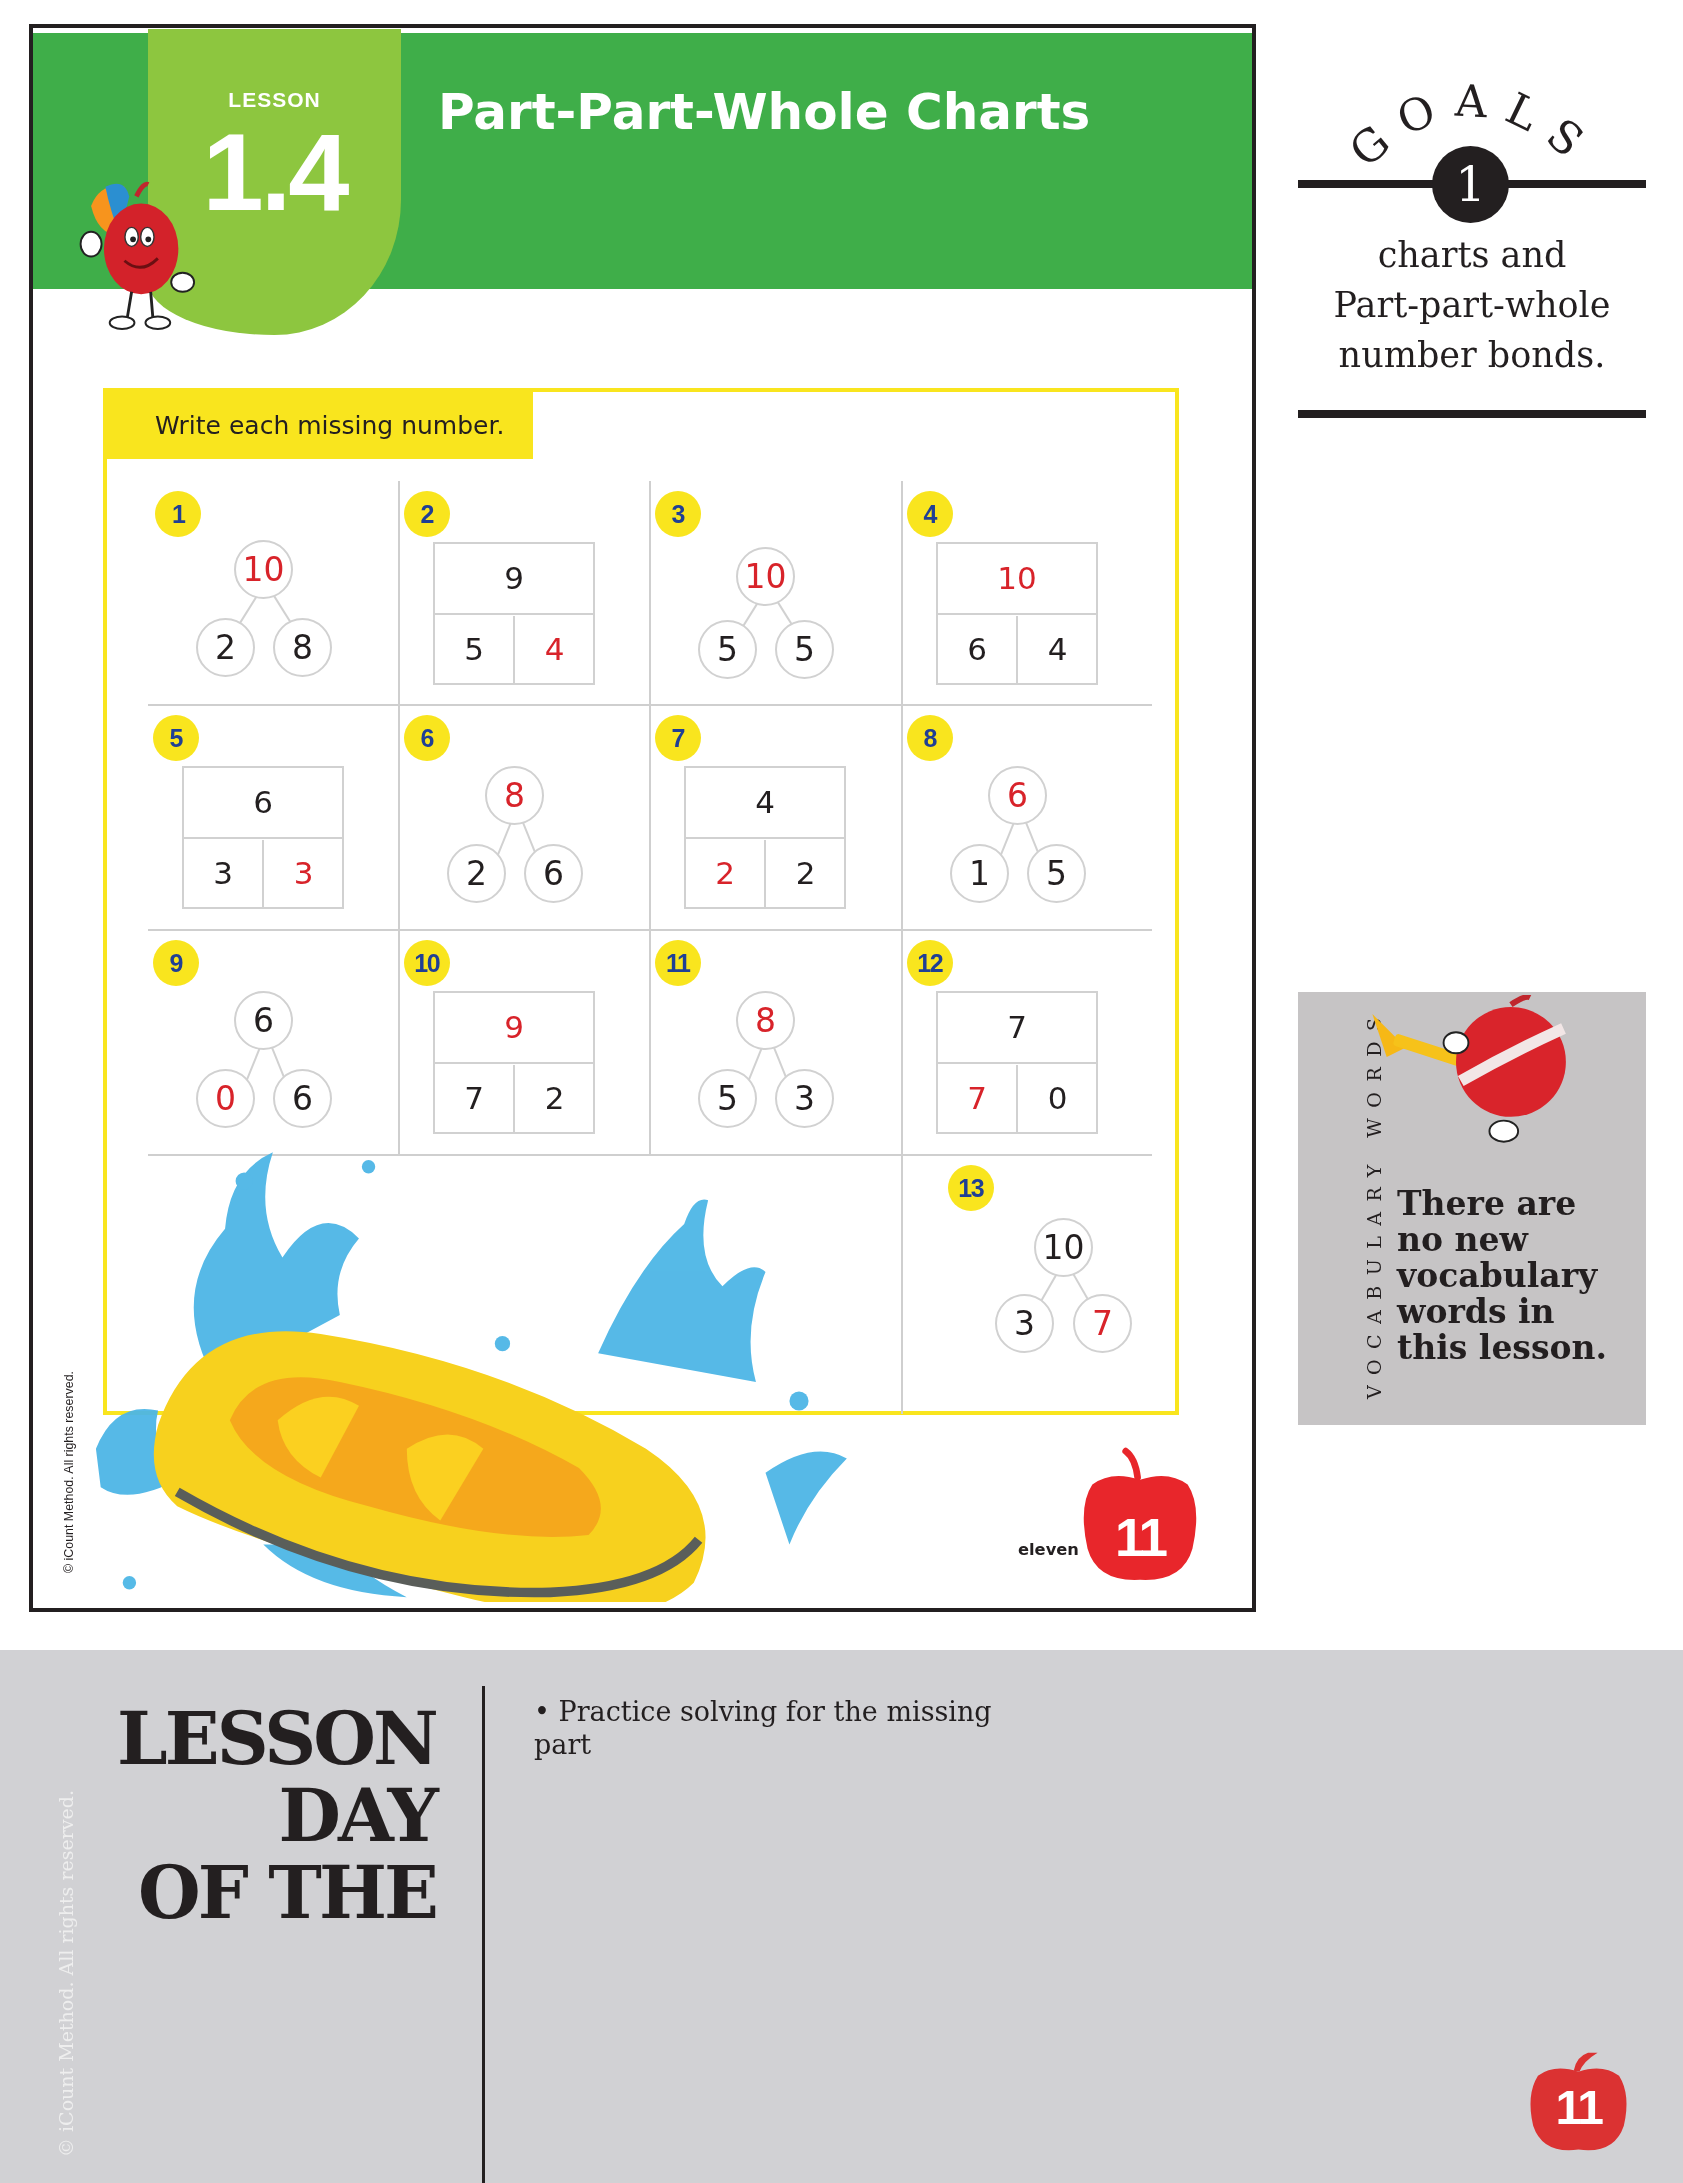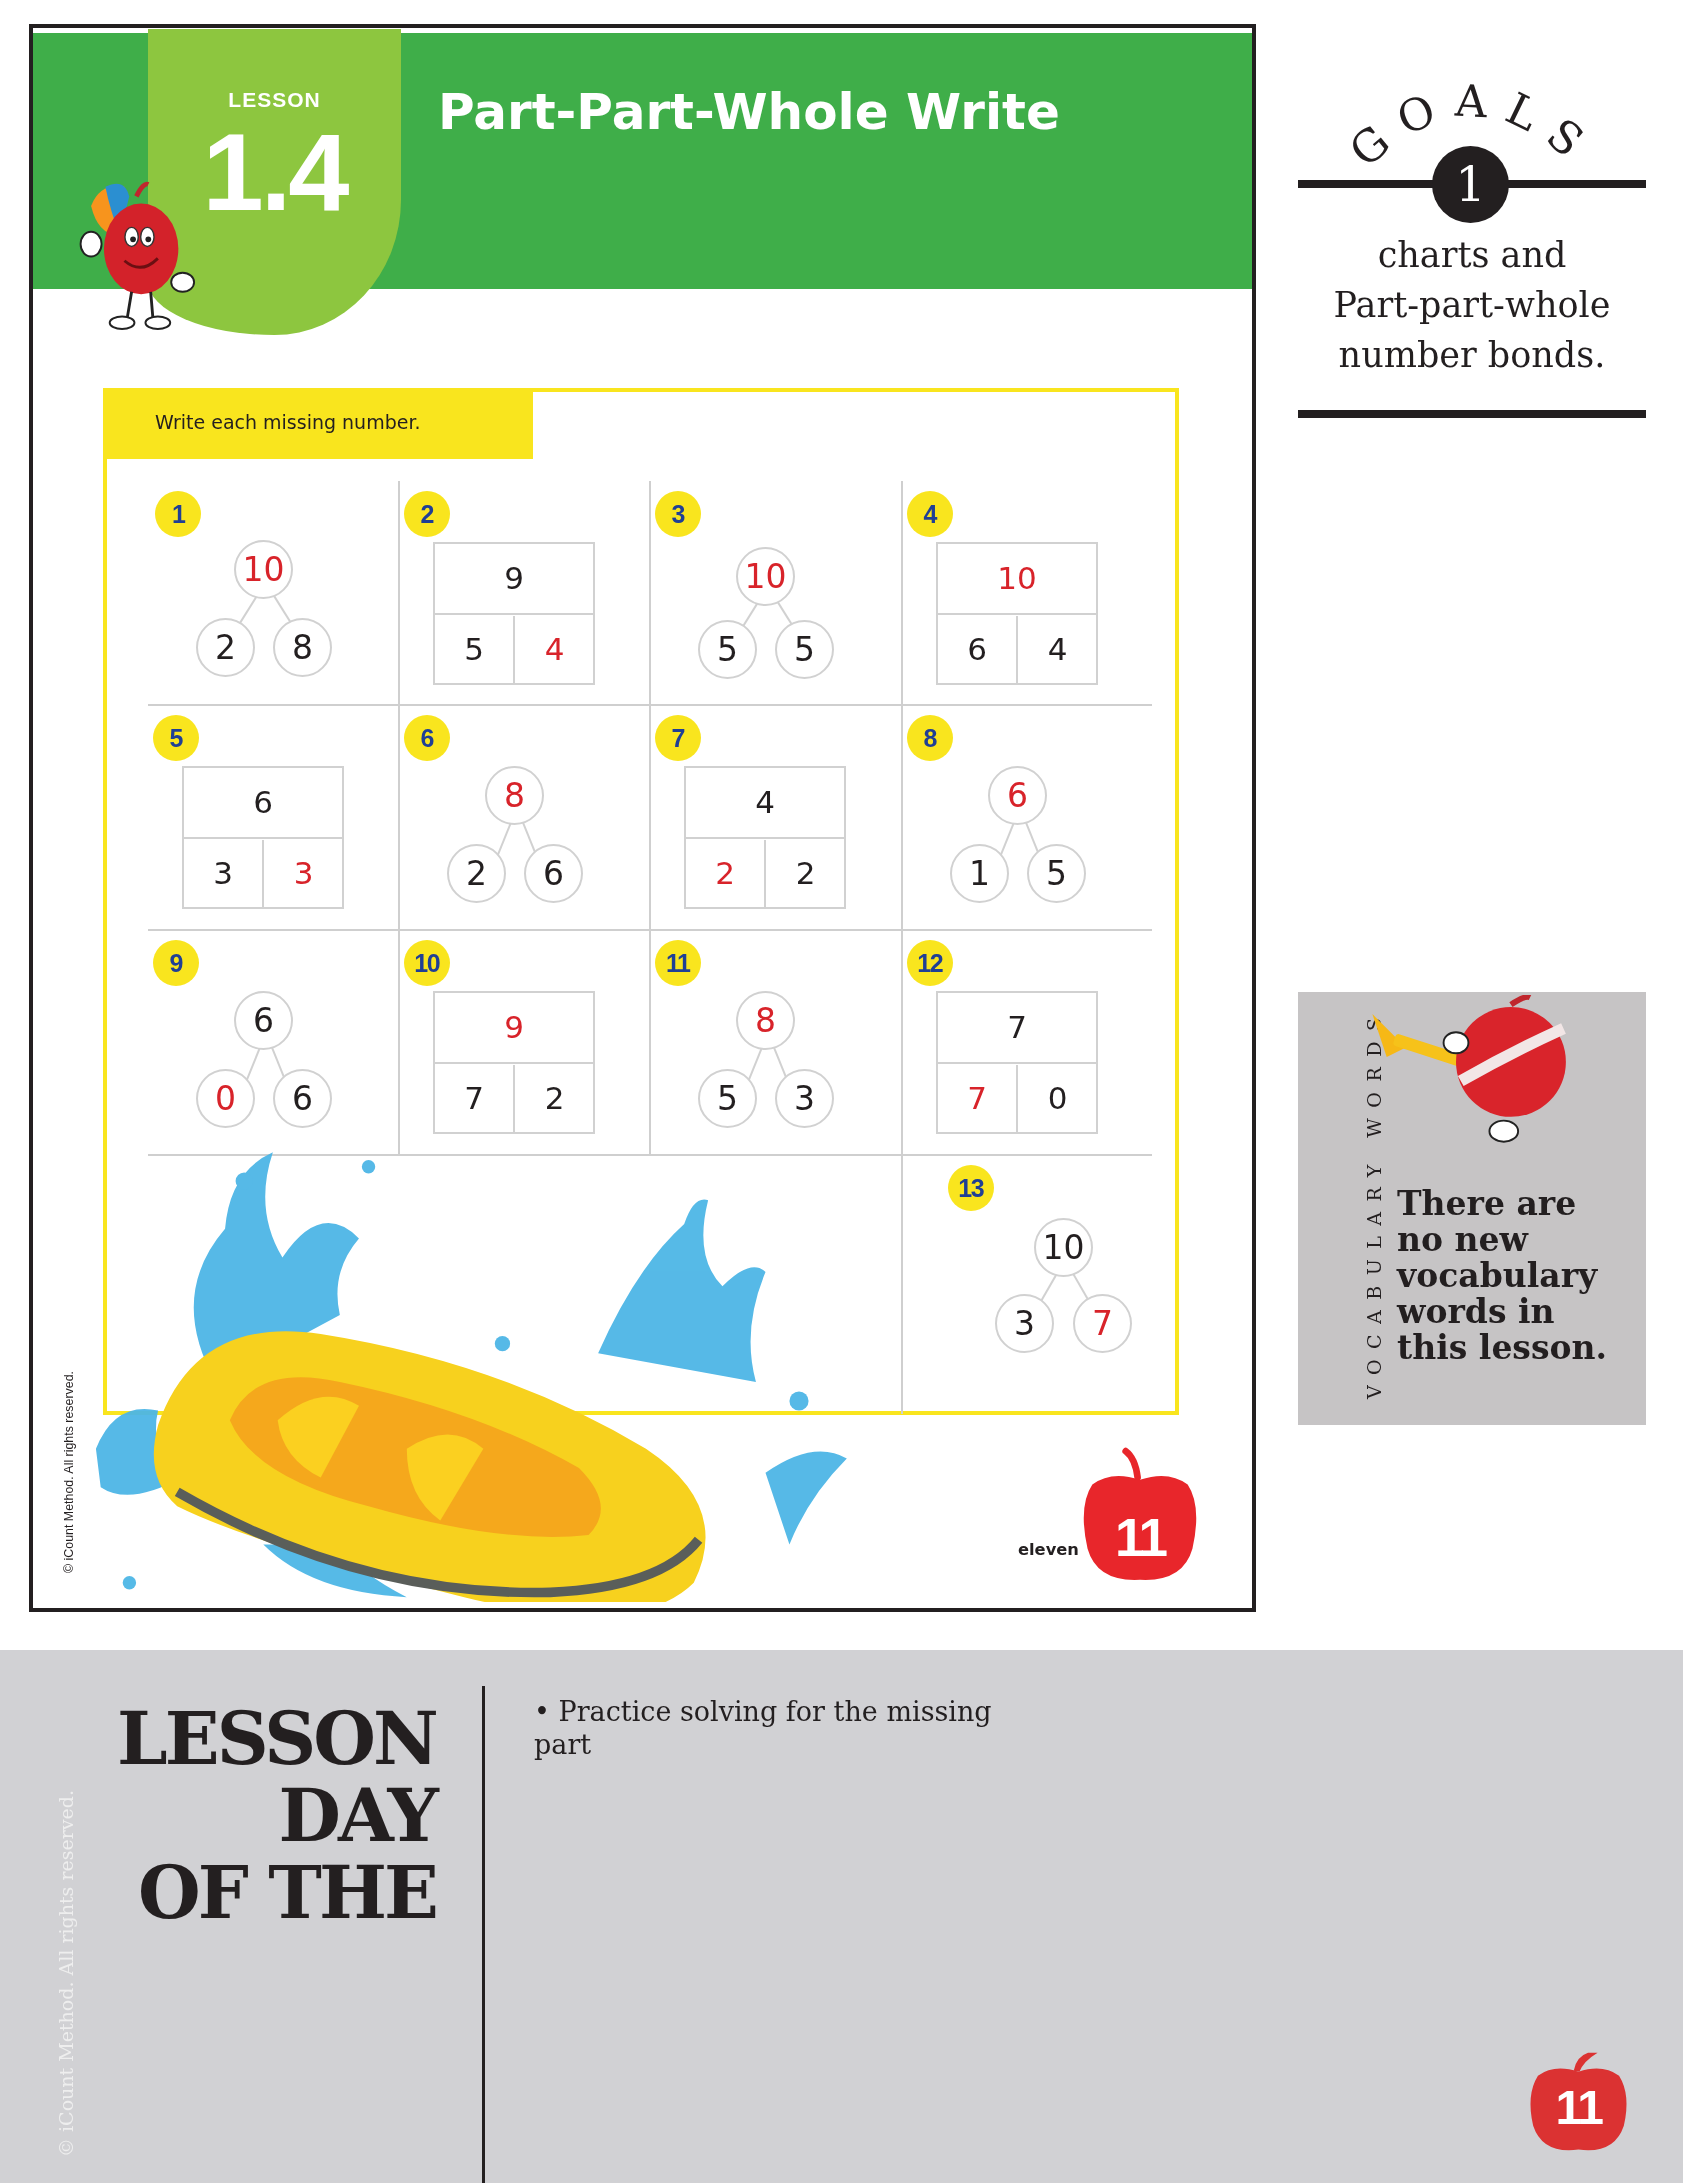--- a/index.html
+++ b/index.html
@@ -13,21 +13,21 @@
   #lesson-label { left:120px; top:67px; width:253px; text-align:center; color:#fff; font-weight:bold; font-size:21px; letter-spacing:1px; font-family:"Liberation Sans", sans-serif; }
   #lesson-num { left:120px; top:96px; width:253px; text-align:center; color:#fff; font-weight:bold; font-size:110px; line-height:110px; font-family:"Liberation Sans", sans-serif; letter-spacing:-2.9px; }
   #title { left:438px; top:84px; width:717px; color:#fff; font-weight:bold; font-size:50px; line-height:56px; font-family:"DejaVu Sans", sans-serif; }
 
   
   #mascot { left:72px; top:177px; width:124px; height:158px; }
 
   
   #taskbox { left:74px; top:364px; width:1076px; height:1027px; border:4.3px solid #f9e51e; box-sizing:border-box; }
   #instr { left:74px; top:364px; width:430px; height:71px; background:#f9e51e; }
-  #instr-text { left:127px; top:386px; font-size:19px; color:#231f20; font-family:"DejaVu Sans", sans-serif; }
+  #instr-text { left:127px; top:386px; font-size:25px; color:#231f20; font-family:"DejaVu Sans", sans-serif; }
 
   .vline { background:#cfcfcf; width:1.9px; }
   .hline { background:#cfcfcf; height:2.4px; }
 
   .badge { width:46px; height:46px; border-radius:50%; background:#f9e51e; color:#1f3f95; font-weight:bold; font-size:25px; line-height:46px; text-align:center; font-family:"Liberation Sans", sans-serif; letter-spacing:-1.4px; }
 
   .circ { width:55px; height:55px; border:2.9px solid #d1d1d1; border-radius:50%; background:#fff; text-align:center; line-height:55px; font-size:33px; color:#231f20; font-family:"DejaVu Sans", sans-serif; }
   .red { color:#d8232a !important; }
   .conn { background:#d1d1d1; width:2.4px; height:48px; transform-origin:top center; }
 
@@ -70,21 +70,21 @@
 </head>
 <body>
 
 <div id="sheet" class="abs">
   <div id="header" class="abs"></div>
 </div>
 <div id="tab" class="abs" style="top:29px;left:148px;"></div>
 <div id="lesson-label" class="abs" style="left:148px;top:88px;">LESSON</div>
 <div id="lesson-num" class="abs" style="left:148px;top:117px;">1.4</div>
 <div id="title" class="abs">
-  <div>Part-Part-Whole Write</div>
+  <div>Part-Part-Whole Charts</div>
 </div>
 
 <svg id="mascot" class="abs" viewBox="0 0 260 330">
   <path d="M40 60 Q60 10 110 20 L95 120 Q55 120 40 60Z" fill="#f7941d"></path>
   <path d="M70 20 Q110 0 120 40 L100 120 Q80 70 70 20Z" fill="#2b8fd1"></path>
   <path d="M135 40 Q150 10 160 15" stroke="#c0262d" stroke-width="10" fill="none"></path>
   <ellipse cx="145" cy="150" rx="78" ry="95" fill="#d3222a"></ellipse>
   <ellipse cx="125" cy="125" rx="14" ry="20" fill="#fff" stroke="#333" stroke-width="3"></ellipse>
   <ellipse cx="158" cy="125" rx="14" ry="20" fill="#fff" stroke="#333" stroke-width="3"></ellipse>
   <circle cx="128" cy="130" r="6" fill="#222"></circle>

